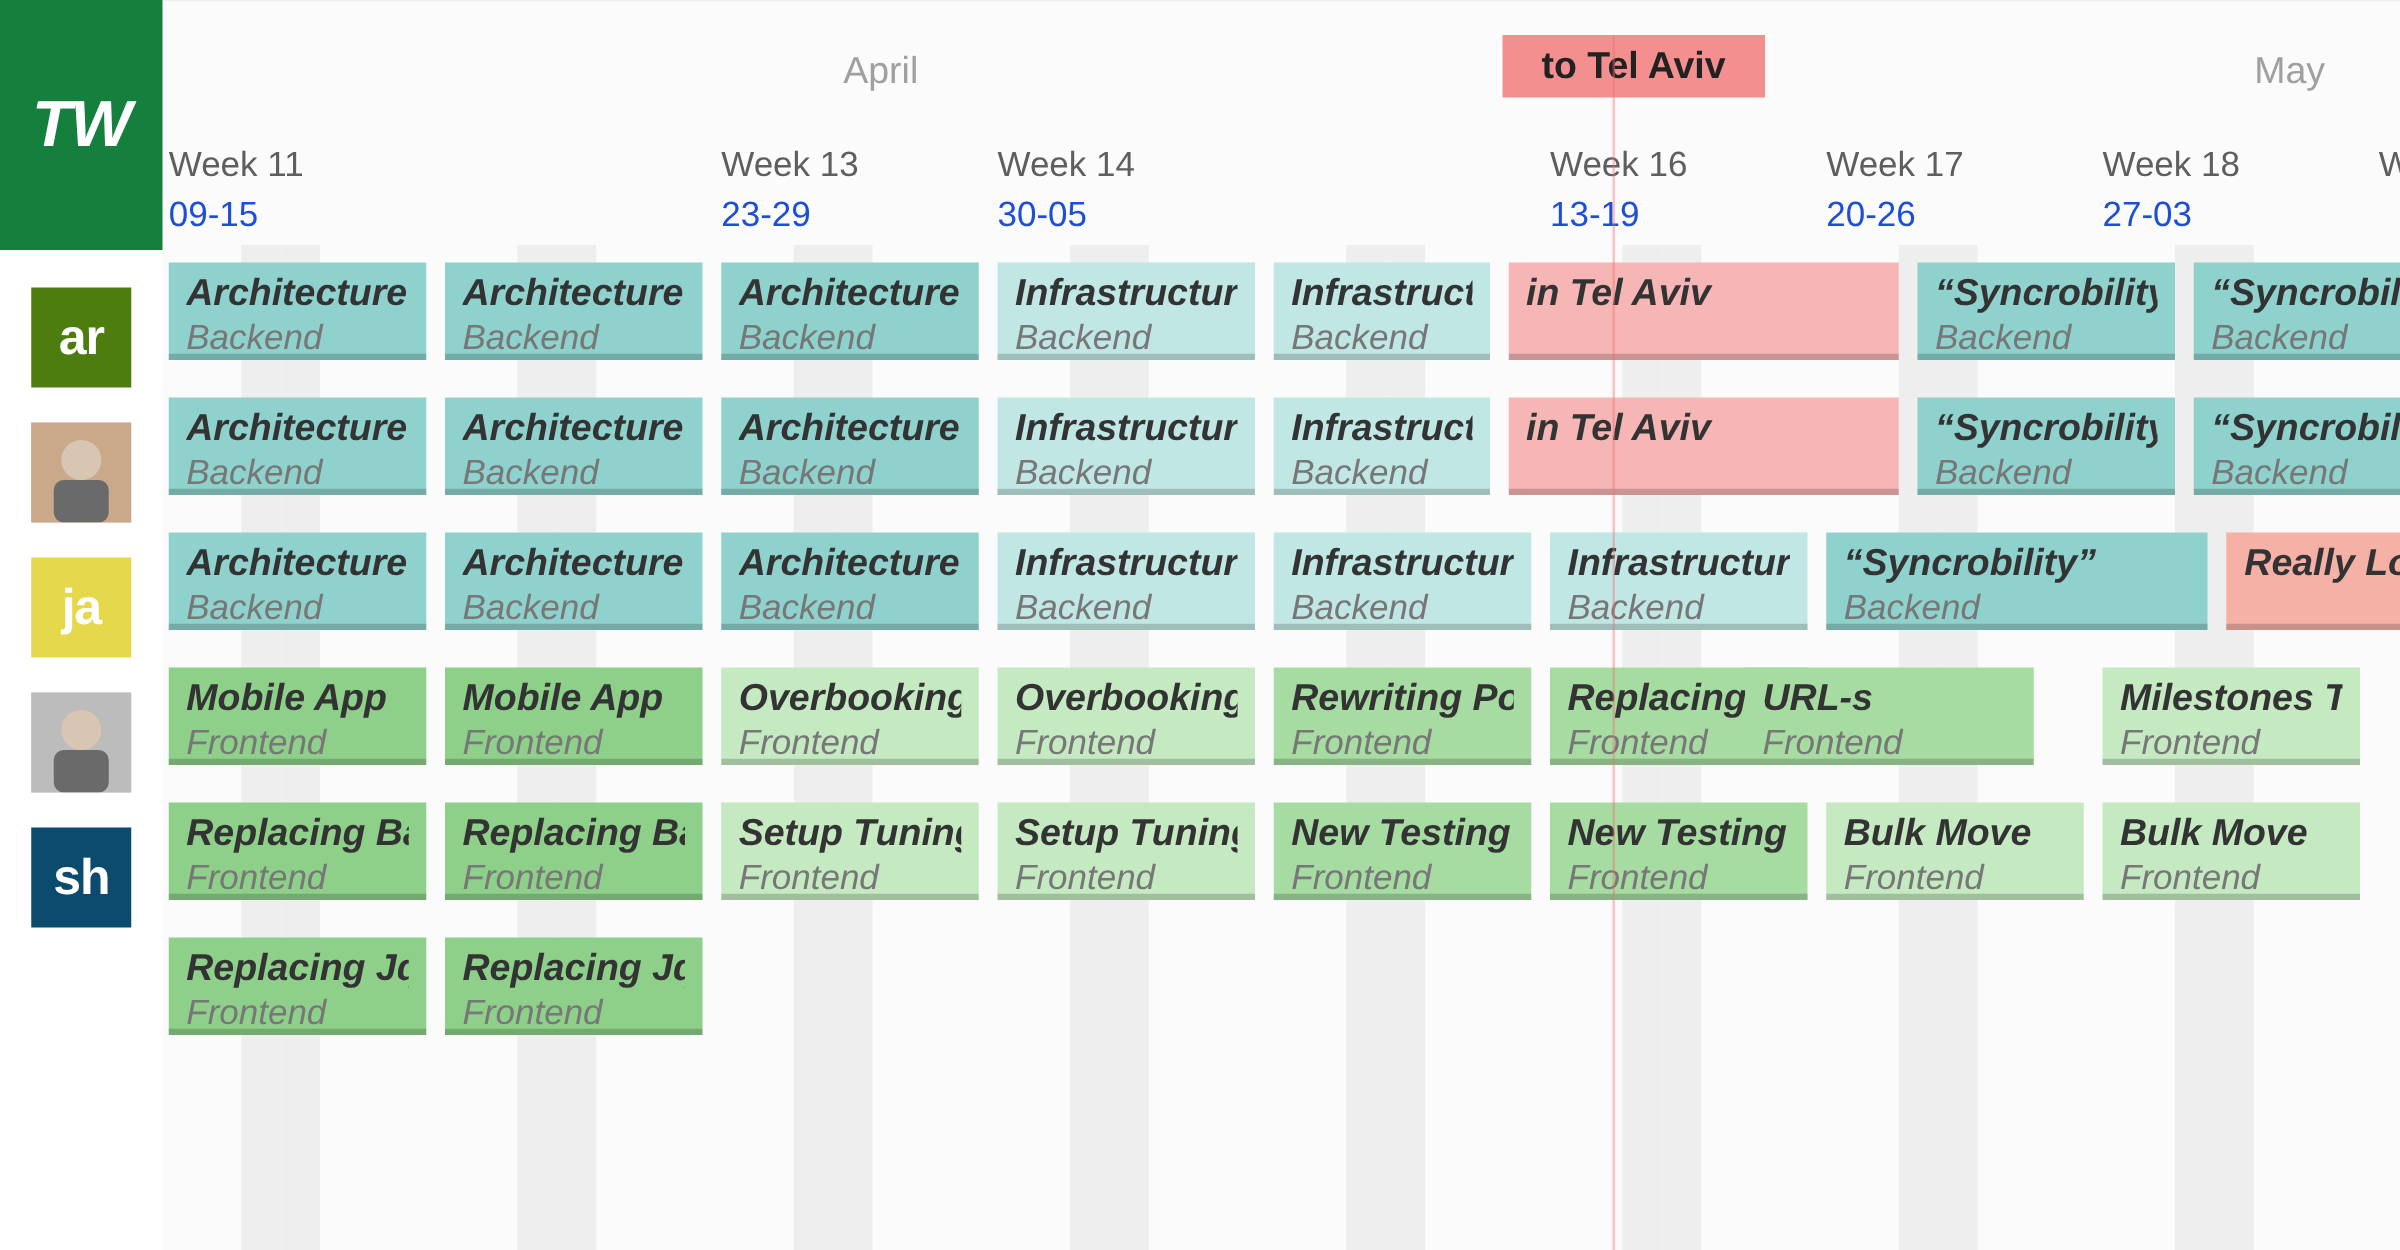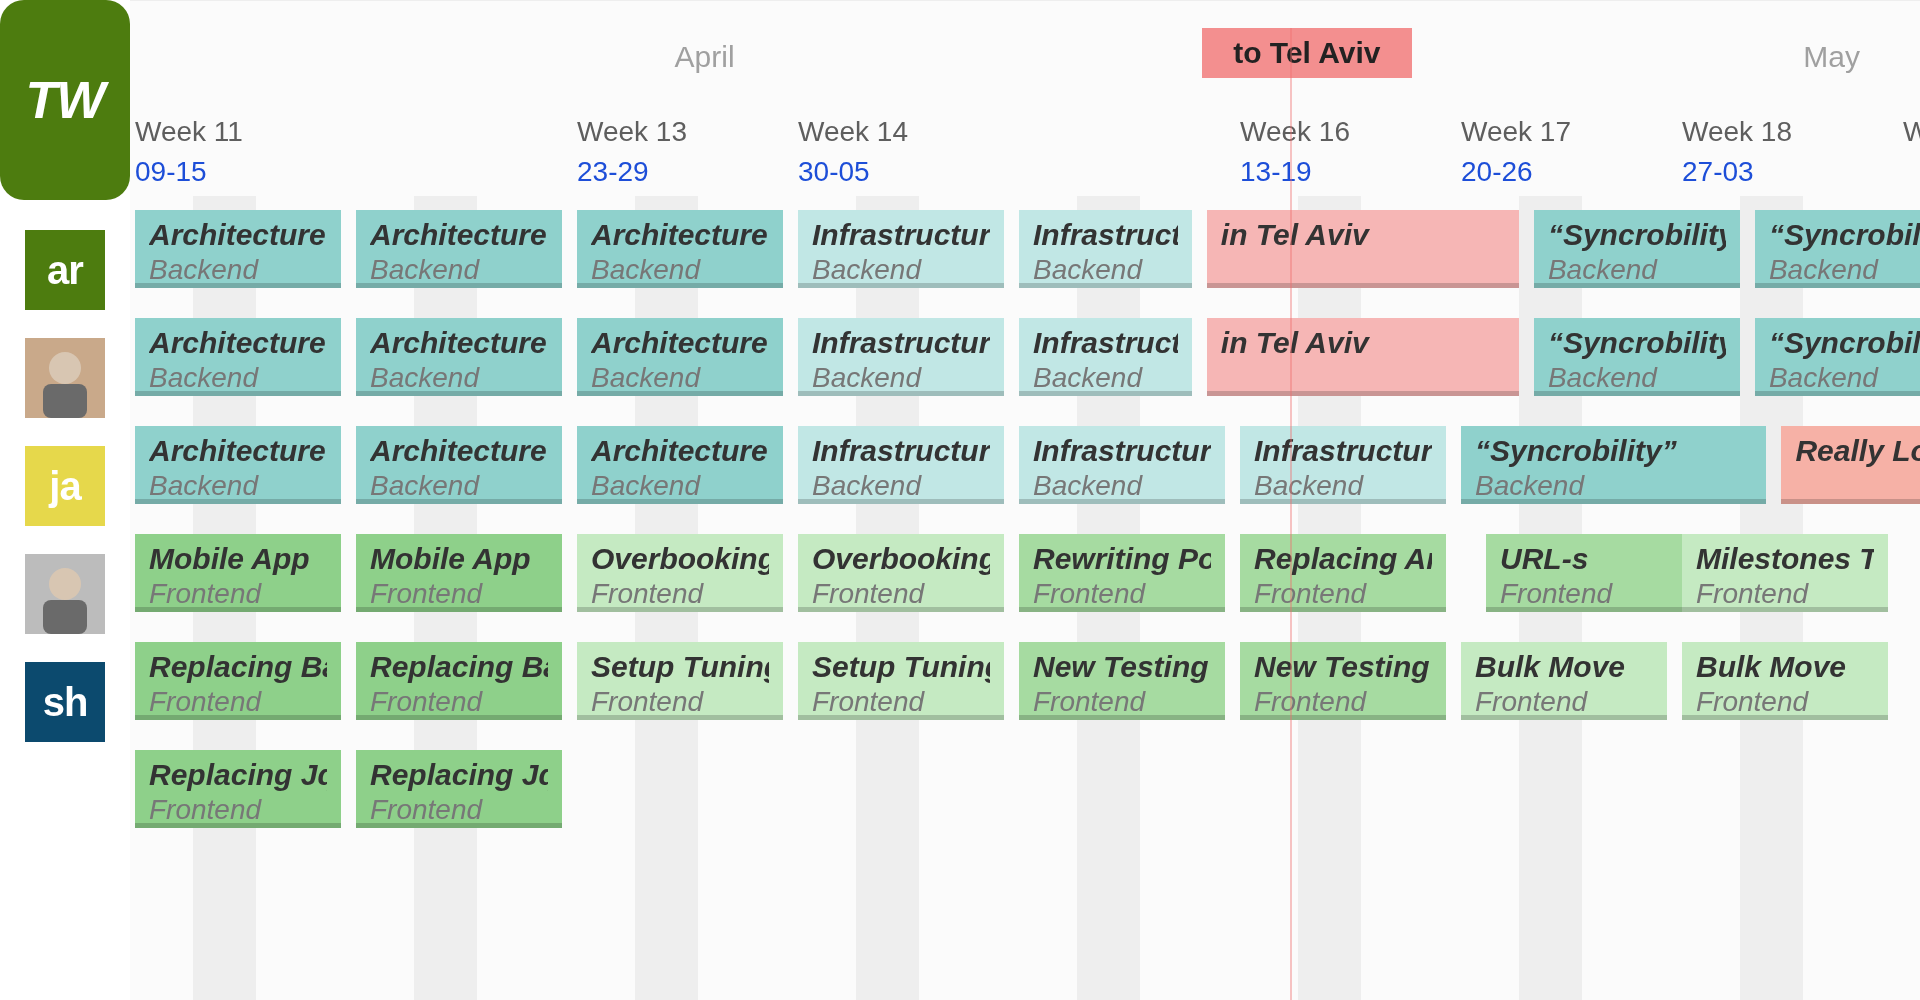--- a/index.html
+++ b/index.html
@@ -22,22 +22,22 @@
   .topline { position: absolute; left: var(--sidebar-w); right:0; top:0; height:1px; background:#eee;}
 
   
   .sidebar {
     position: absolute; left:0; top:0; bottom:0;
     width: var(--sidebar-w);
     background: #fff;
   }
   .logo {
     position:absolute; left:0; top:0; width:var(--sidebar-w); height:200px;
-    background:#4d7c0f;
-    display:flex; align-items:center; justify-content:center;border-radius:24px;
+    background:#15803d;
+    display:flex; align-items:center; justify-content:center;
   }
   .logo span {
     font-weight:800; font-size:52px; color:#fff; letter-spacing:-1px;
     font-style: italic;
   }
   .avatars { position:absolute; left:25px; top:210px; }
   .avatar {
     width:80px; height:80px; margin-bottom:28px;
     display:flex;align-items:center;justify-content:center;
     font-weight:600;color:#fff;font-size:40px; letter-spacing:-1px;
@@ -319,21 +319,21 @@
       <div class="subtitle">Frontend</div>
         </div>
         <div class="card" style="left: 889px; width: 205.95px; background: rgb(166, 219, 161);">
       <div class="title">Rewriting Po</div>
       <div class="subtitle">Frontend</div>
         </div>
         <div class="card" style="left: 1110px; width: 205.95px; background: rgb(166, 219, 161);">
       <div class="title">Replacing An</div>
       <div class="subtitle">Frontend</div>
         </div>
-        <div class="card" style="left: 1356px; width: 231px; background: rgb(166, 219, 161);">
+        <div class="card" style="left: 1266px; width: 231px; background: rgb(166, 219, 161);">
       <div class="title">URL-s</div>
       <div class="subtitle">Frontend</div>
         </div>
         <div class="card" style="left: 1552px; width: 205.95px; background: rgb(197, 234, 194);">
       <div class="title">Milestones T</div>
       <div class="subtitle">Frontend</div>
         </div>
       </div>
       <div class="row" style="top: 432px;">
         <div class="card" style="left: 5px; width: 205.95px; background: rgb(142, 208, 138);">

